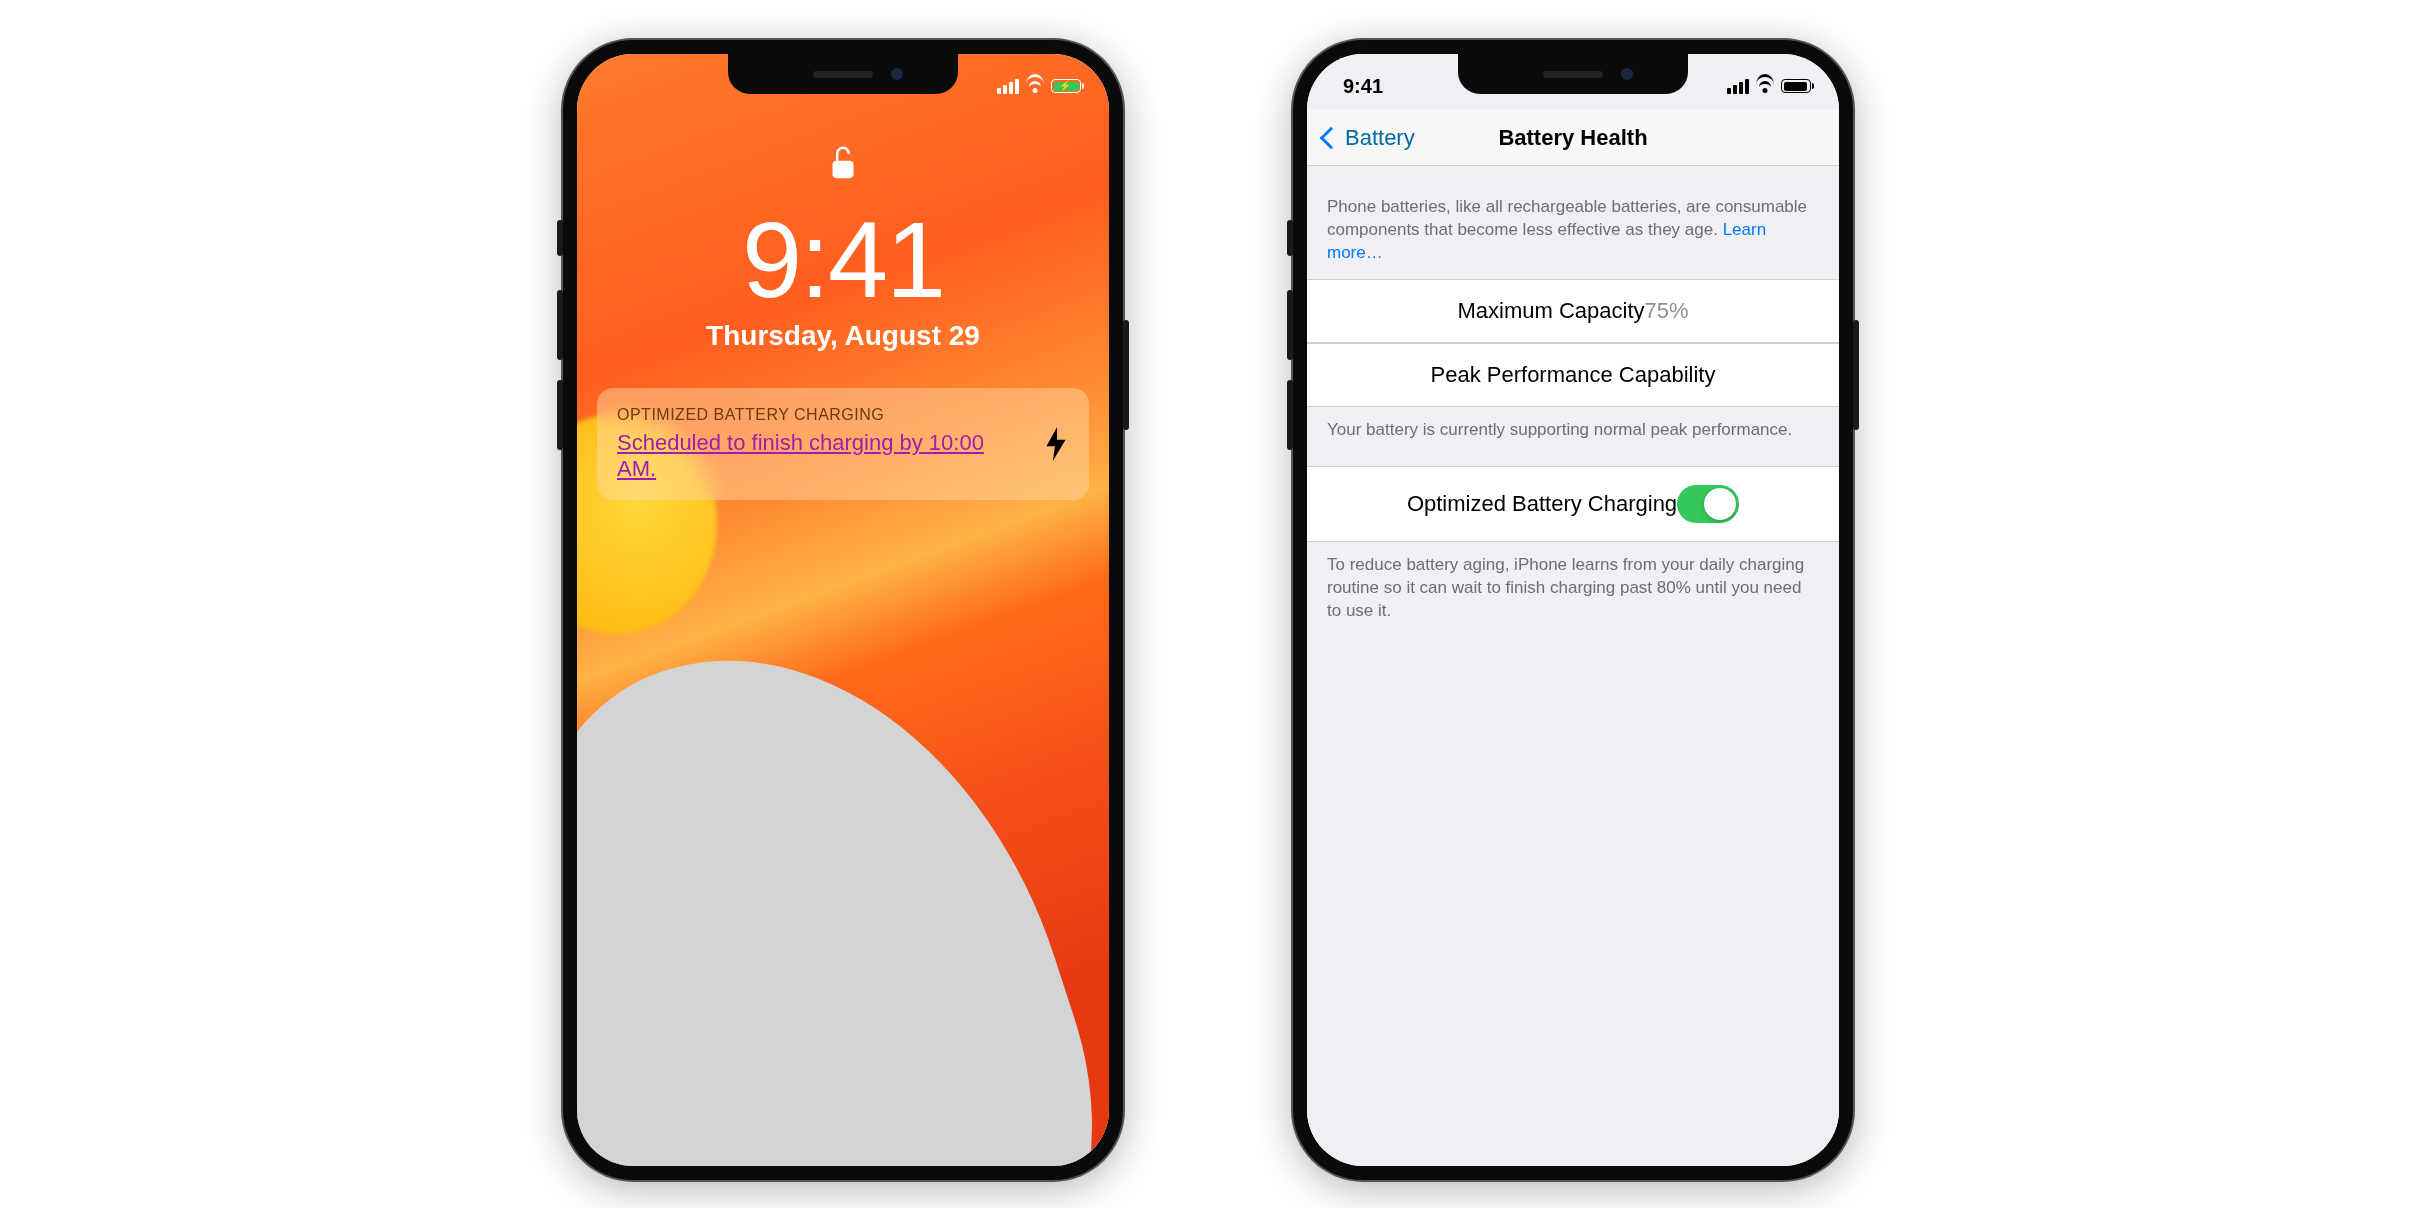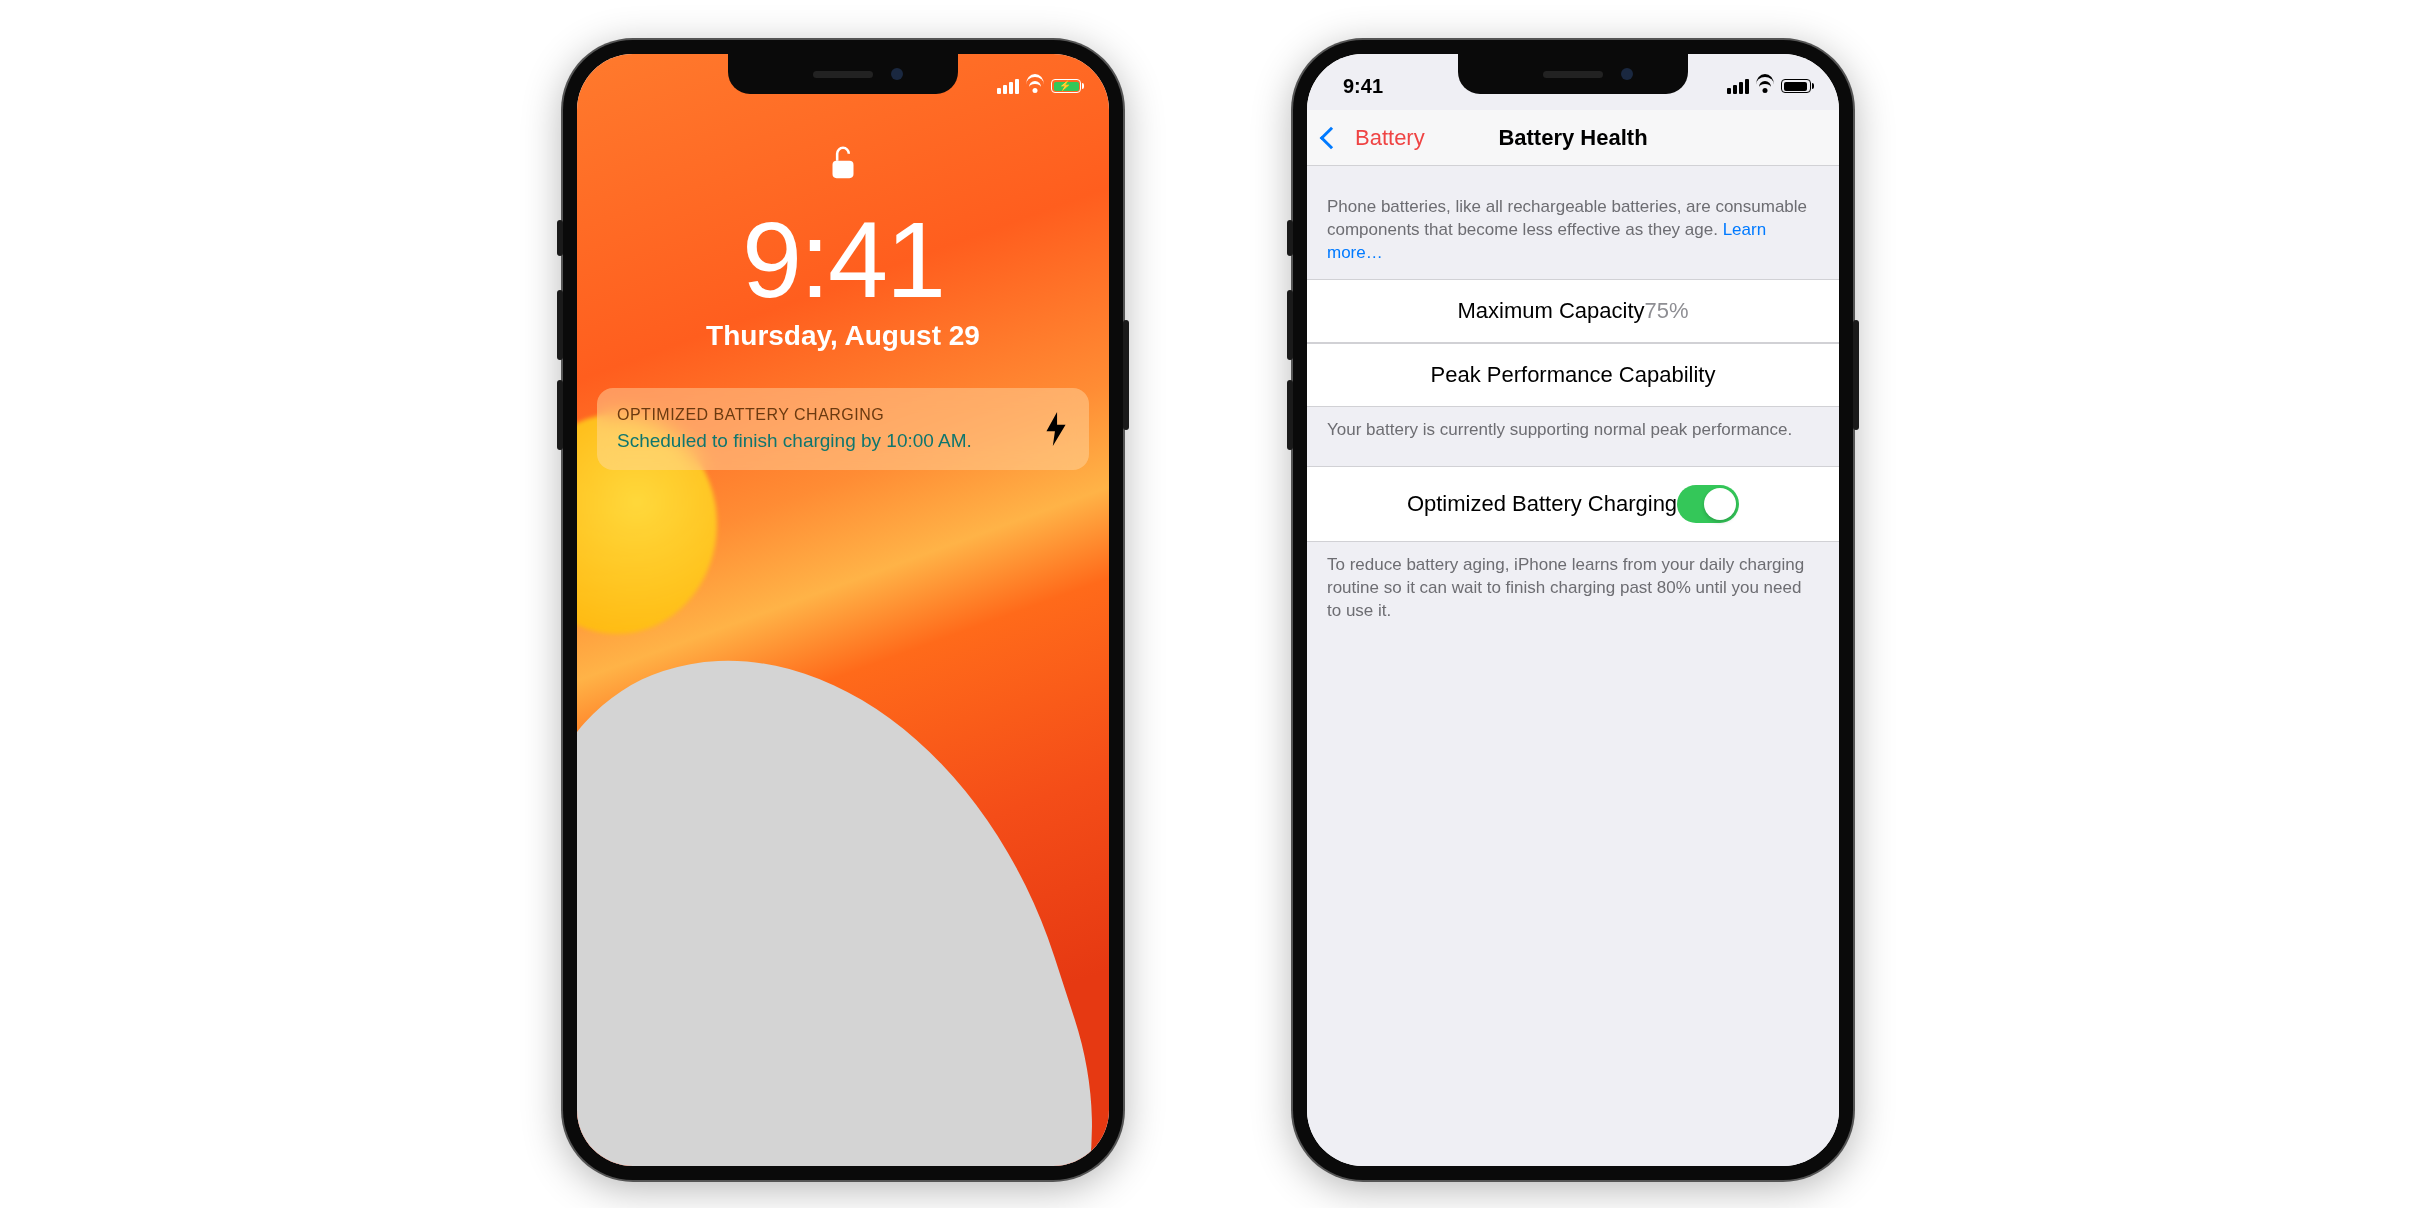--- a/index.html
+++ b/index.html
@@ -43,28 +43,28 @@
 .bolt-mini{ position:absolute; left:50%; top:50%; transform:translate(-50%,-55%); font-size:10px; color:#fff;}
 
 .lock-content{ position:relative; z-index:10; display:flex; flex-direction:column; align-items:center; padding-top:90px; color:#fff;}
 .lock-icon{ width:28px; height:38px; margin-bottom:24px;}
 .lock-time{ font-size:108px; font-weight:300; letter-spacing:-2px; line-height:1;}
 .lock-date{ font-size:28px; font-weight:700; margin-top:6px;}
 
 .notif{ position:relative; z-index:10; margin:36px 20px 0; background:rgba(255,220,170,.45); backdrop-filter:blur(10px); border-radius:16px; padding:18px 20px; display:flex; align-items:center; justify-content:space-between; gap:16px;}
 .notif-text{ flex:1;}
 .notif-title{ font-size:16px; font-weight:500; color:#6b3a10; letter-spacing:.5px; margin-bottom:6px;}
-.notif-body{ font-size:19px; color:#0f766e;}
+.notif-body{ font-size:22px; color:#a21caf;text-decoration:underline;}
 .bolt-icon{ width:26px; height:34px; flex-shrink:0;}
 
 
 .settings-bg{ background:#efeff4; position:absolute; inset:0;}
 .time-left{ font-size:20px; font-weight:600; padding-left:8px;}
 .nav-bar{ position:relative; margin-top:56px; height:56px; background:#f7f7f8; border-bottom:1px solid #d1d1d5; display:flex; align-items:center; padding:0 16px;}
-.back-btn{ display:flex; align-items:center; color:#ef4444; font-size:22px; gap:12px;}
+.back-btn{ display:flex; align-items:center; color:#0369a1; font-size:22px; gap:2px;}
 .chevron-left{ width:16px; height:16px; border-left:3px solid #007aff; border-bottom:3px solid #007aff; transform:rotate(45deg); margin-right:4px;}
 .nav-title{ position:absolute; left:50%; transform:translateX(-50%); font-size:22px; font-weight:600; color:#000;}
 
 .section-desc{ padding:30px 20px 14px; font-size:17px; line-height:1.35; color:#6d6d72;}
 .link{ color:#007aff;}
 .cell{ background:#fff; border-top:1px solid #d1d1d5; border-bottom:1px solid #d1d1d5; padding:18px 20px; display:flex; justify-content:center; align-items:center;}
 .cell-label{ font-size:22px; color:#000;}
 .cell-value{ font-size:22px; color:#8e8e93;}
 .footer-desc{ padding:12px 20px 24px; font-size:17px; line-height:1.35; color:#6d6d72;}
 

